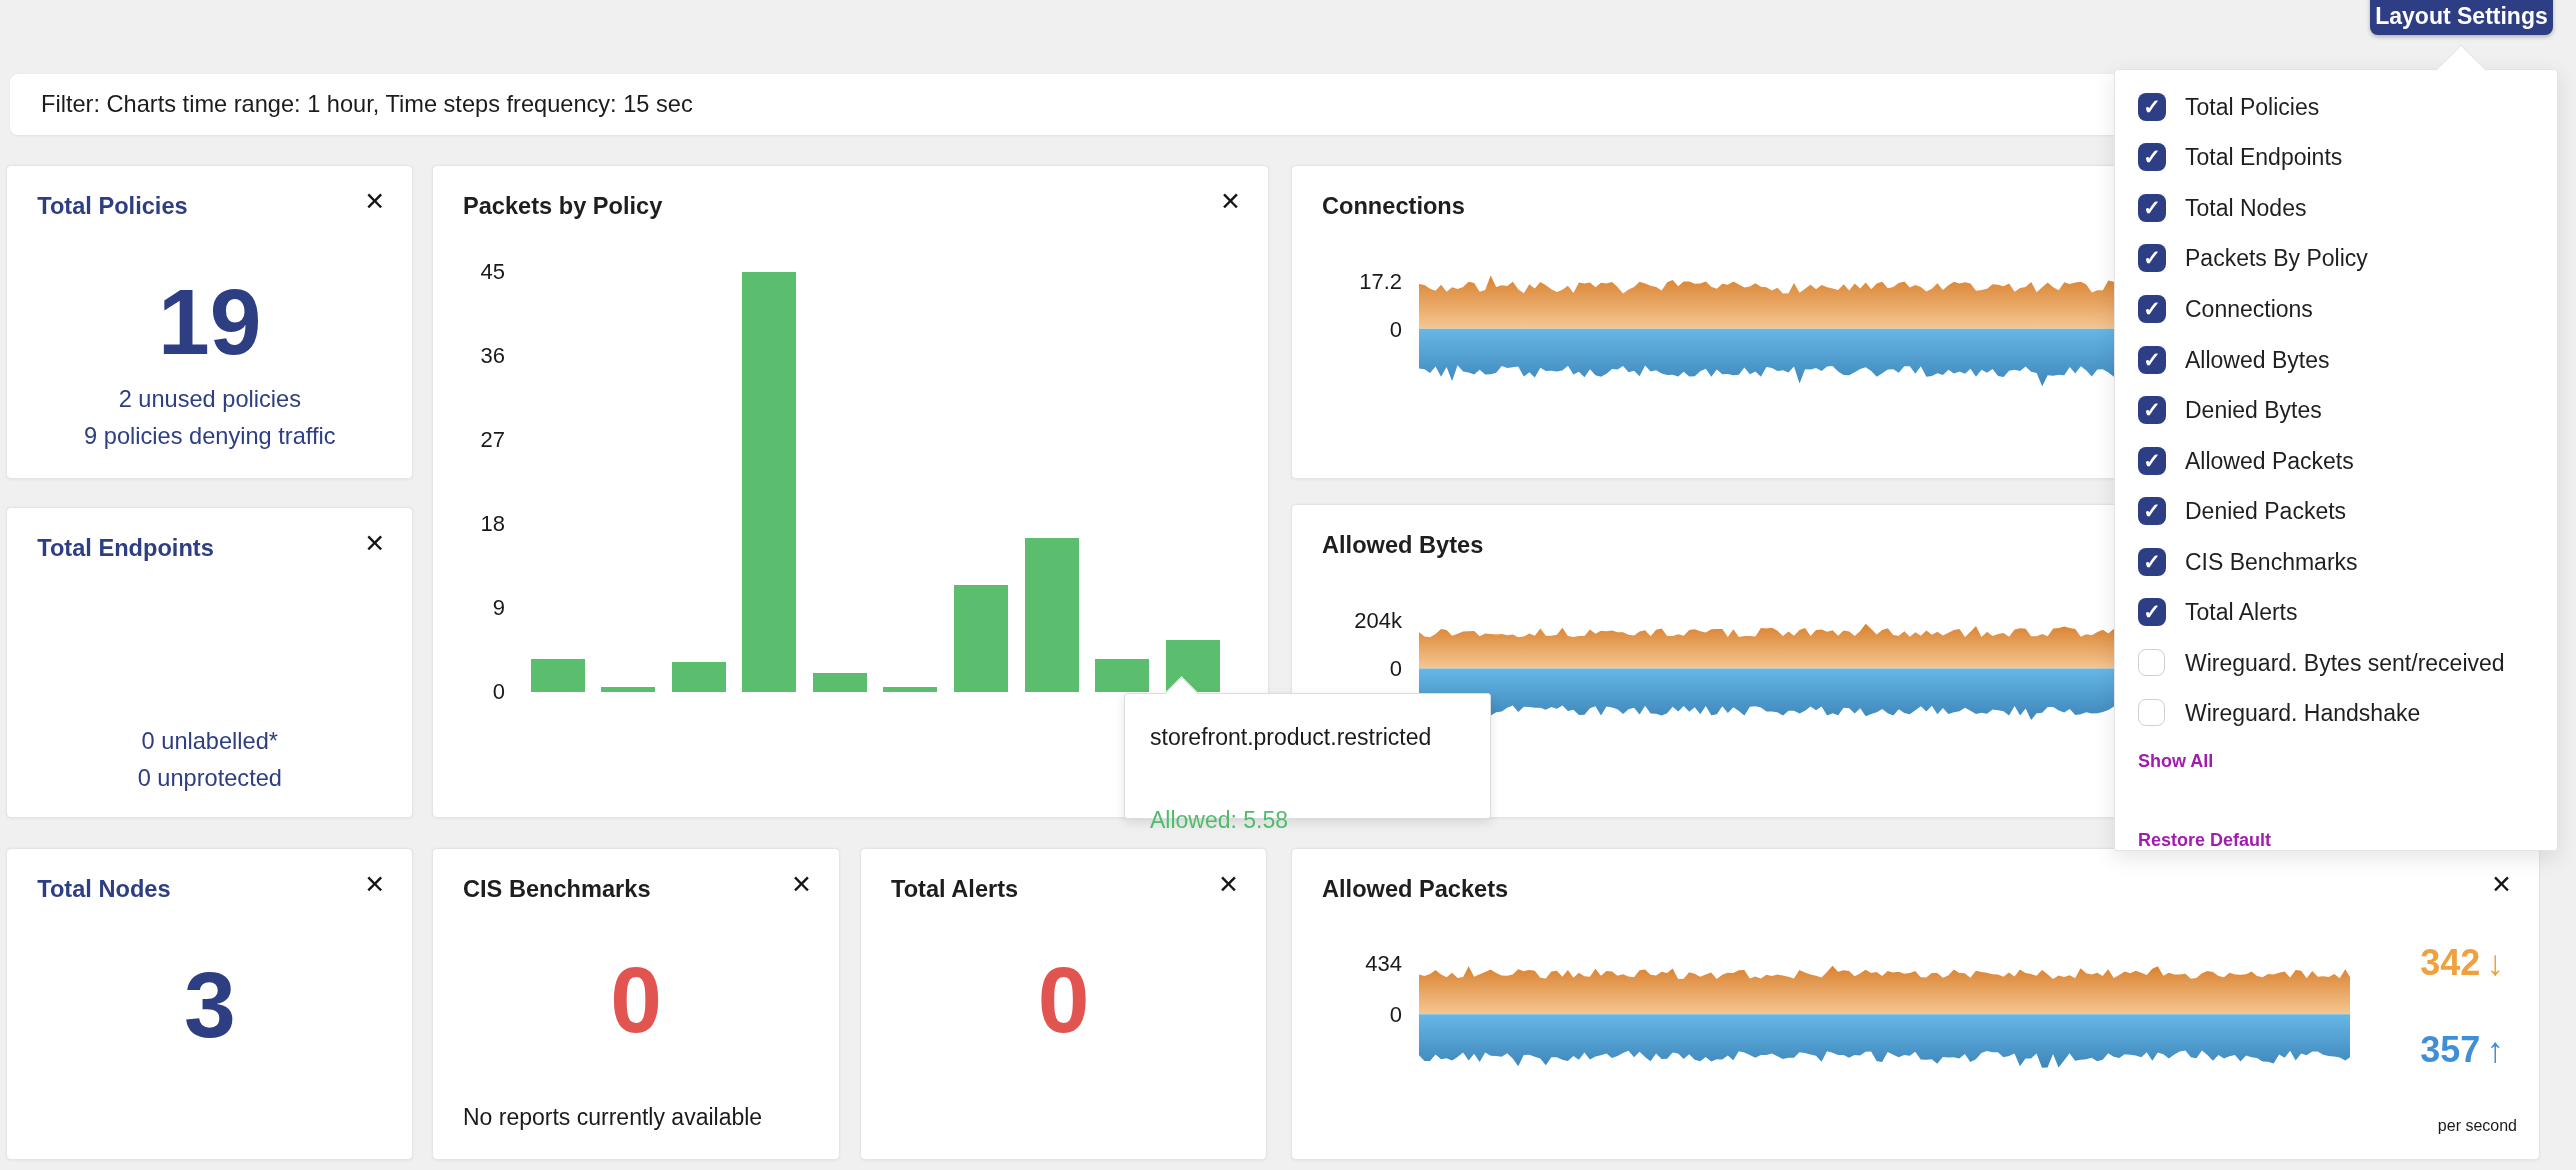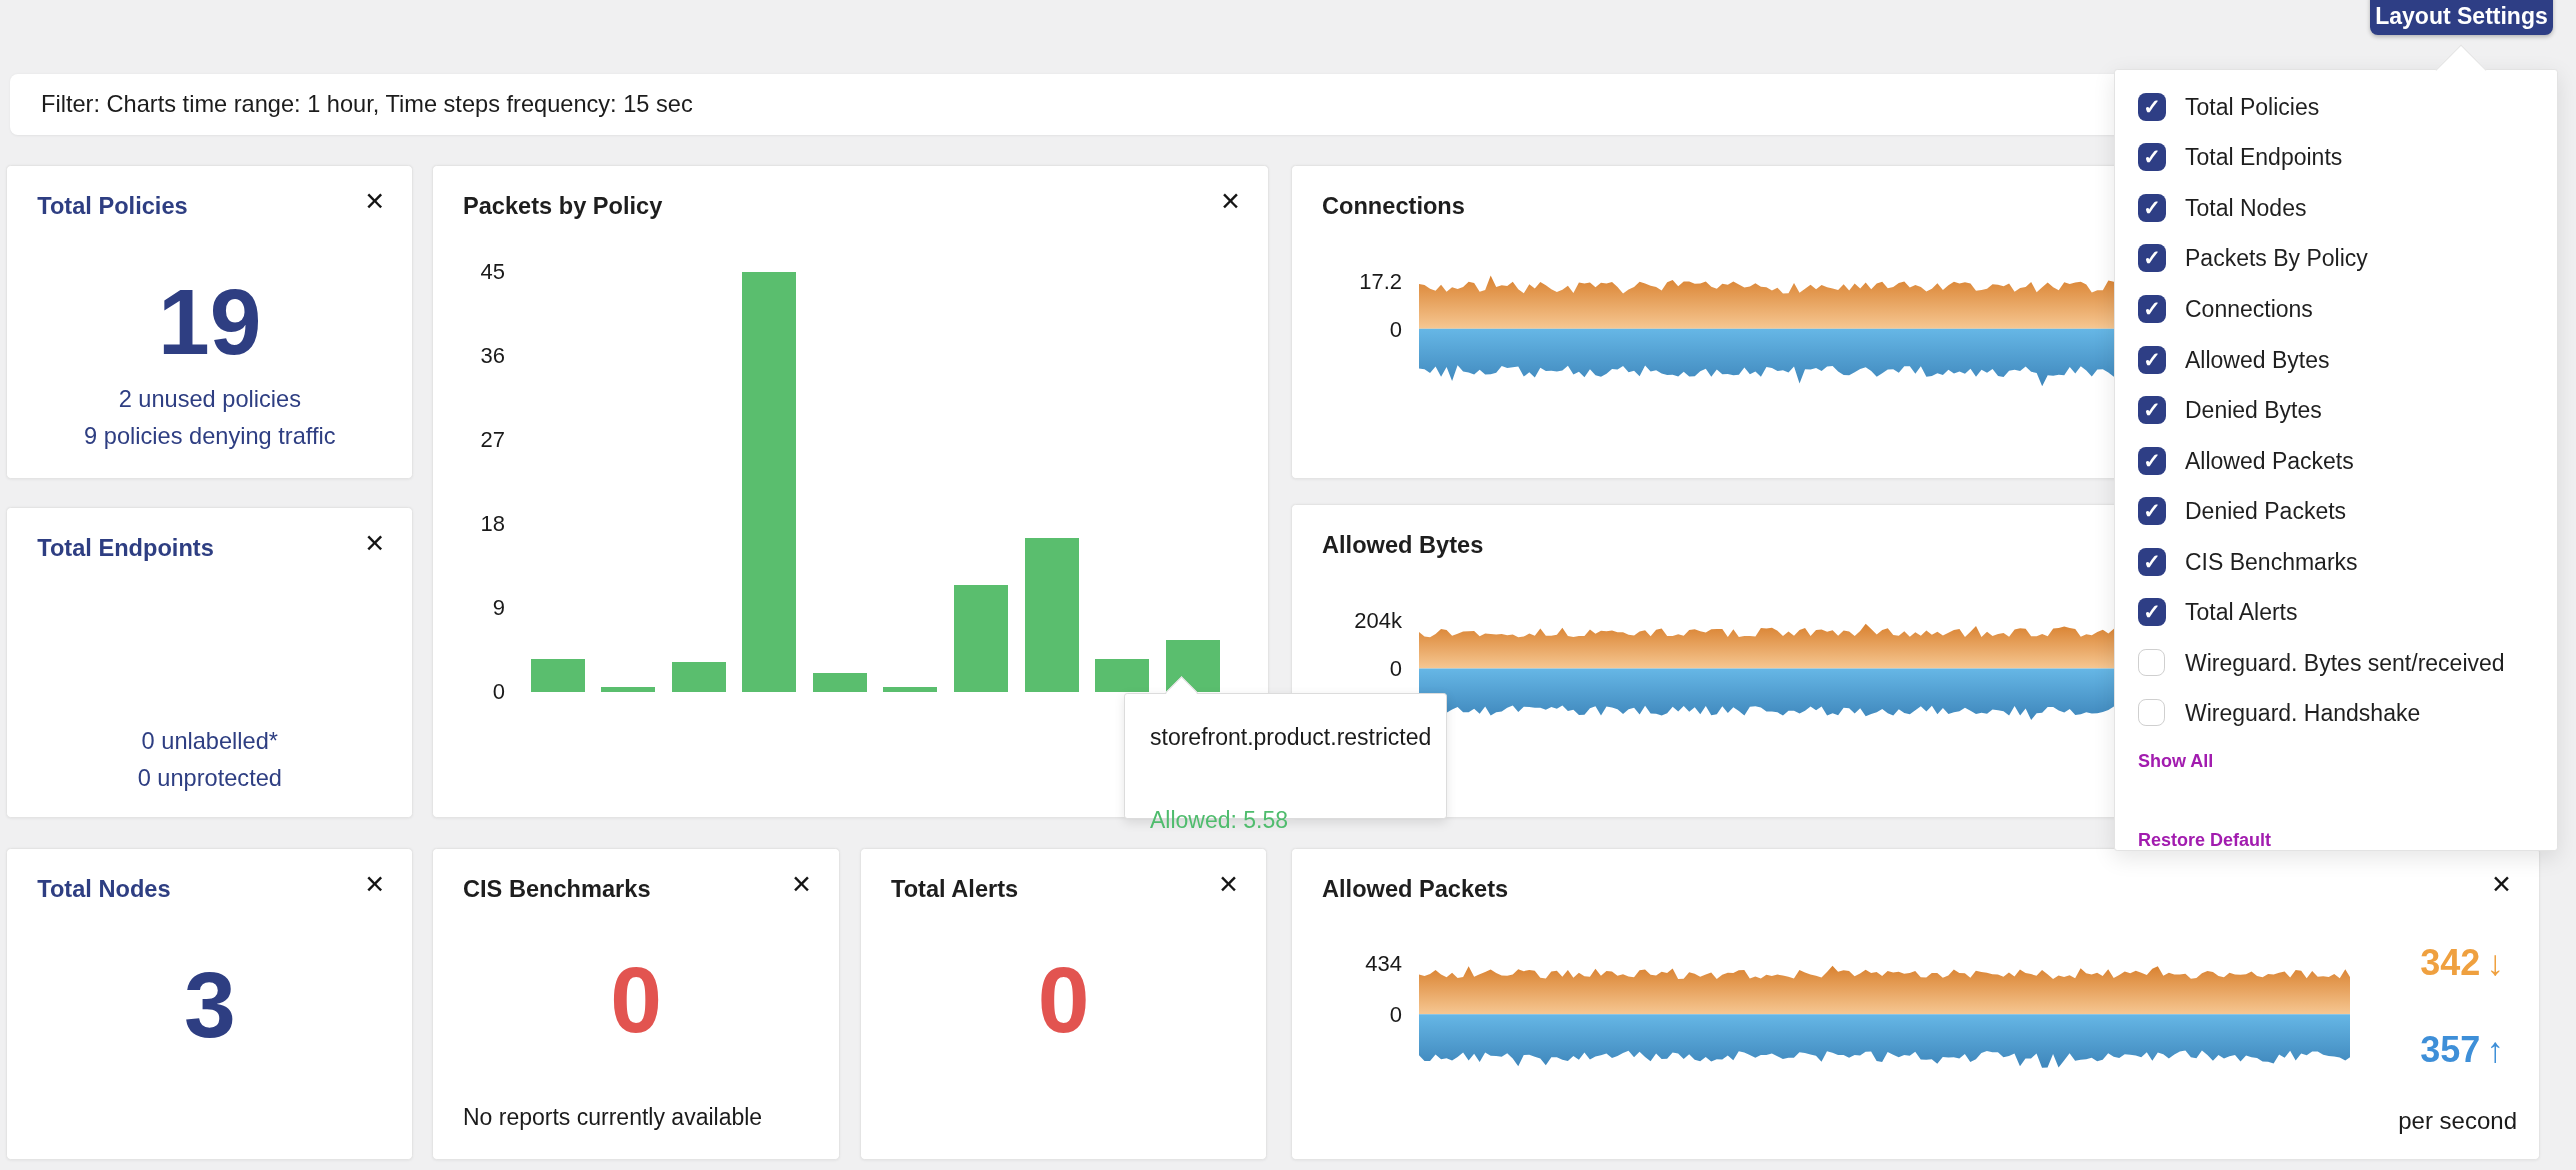--- a/index.html
+++ b/index.html
@@ -23,21 +23,21 @@
   .plot{position:absolute;left:88px;top:106px;width:709px;height:420px;}
   .bar{position:absolute;bottom:0;width:54px;background:#5abe6e;}
   .ytick{position:absolute;left:0;width:72px;text-align:right;font-size:22px;color:#1a1a1a;height:28px;line-height:28px;}
   .legend{position:absolute;left:0;right:0;top:766px;height:44px;display:flex;justify-content:center;gap:87px;align-items:center;}
   .leg-item{display:flex;align-items:center;gap:20.5px;font-size:23px;color:#1b1b1b;}
   .swatch{width:36px;height:11.8px;border-radius:6.3px;display:inline-block;}
   
   .area-label{position:absolute;left:0;width:110px;text-align:right;font-size:22px;color:#1a1a1a;height:27px;line-height:27px;}
   
   .tooltip{position:absolute;left:1124px;top:693px;width:321px;height:124px;background:#fff;
-    border:1.6px solid #dcdcdc;border-radius:3.2px;box-shadow:0 3.2px 11px rgba(0,0,0,.10);z-index:30;}
+    border:1.6px solid #dcdcdc;border-radius:3.2px;box-shadow:0 3.2px 11px rgba(0,0,0,.10);z-index:30;padding-left:44px;}
   .tooltip .arrow{position:absolute;left:45px;top:-12.6px;width:22px;height:22px;background:#fff;
     transform:rotate(45deg);border-left:1.6px solid #dcdcdc;border-top:1.6px solid #dcdcdc;}
   .tt-title{position:absolute;left:25px;top:30px;font-size:23px;color:#1b1b1b;}
   .tt-val{position:absolute;left:25px;top:76px;font-size:23px;color:#4fbc6d;margin-top:37px;}
   
   .ls-button{position:absolute;left:2370px;top:-9.5px;width:183px;height:44px;background:#2e3e85;
     border-radius:7.9px;color:#fff;font-size:23px;font-weight:bold;text-align:center;line-height:50px;
     z-index:42;box-shadow:0 1.6px 4.7px rgba(0,0,0,.25);cursor:pointer;}
   .dd-panel{position:absolute;left:2114px;top:69px;width:442px;height:780px;background:#fff;
     border:1.6px solid #e3e3e3;border-radius:3.2px;box-shadow:0 6.3px 22px rgba(0,0,0,.10);z-index:40;}
@@ -48,21 +48,21 @@
     background:#2e3e85;color:#fff;font-size:21px;line-height:28px;text-align:center;font-weight:bold;}
   .cb.off{background:#fff;border:1.6px solid #cfcfcf;width:25px;height:25px;}
   .dd-label{position:absolute;left:70px;top:0;height:50px;line-height:50px;font-size:23px;color:#1f1f1f;}
   .dd-link{position:absolute;left:23px;width:315px;height:35px;line-height:35px;
     font-size:18px;font-weight:bold;color:#a21caf;cursor:pointer;}
   
   .stat{position:absolute;right:35px;font-size:36px;font-weight:bold;display:flex;align-items:center;gap:6.3px;}
   .stat .arrow{font-size:35px;}
   .stat-orange{color:#efa03f;top:93px;}
   .stat-blue{color:#3e8fd8;top:180px;}
-  .unit{position:absolute;right:22px;bottom:23.6px;font-size:24px;color:#1b1b1b;}
+  .unit{position:absolute;right:22px;bottom:23.6px;font-size:16px;color:#1b1b1b;}
 </style>
 </head>
 <body>
 
 <div class="filterbar">
   <div class="txt">Filter: Charts time range: 1 hour, Time steps frequency: 15 sec</div>
 </div>
 
 <div class="card" style="left:6.3px;top:165px;width:405px;height:312px">
   <div class="card-title navy">Total Policies</div>

